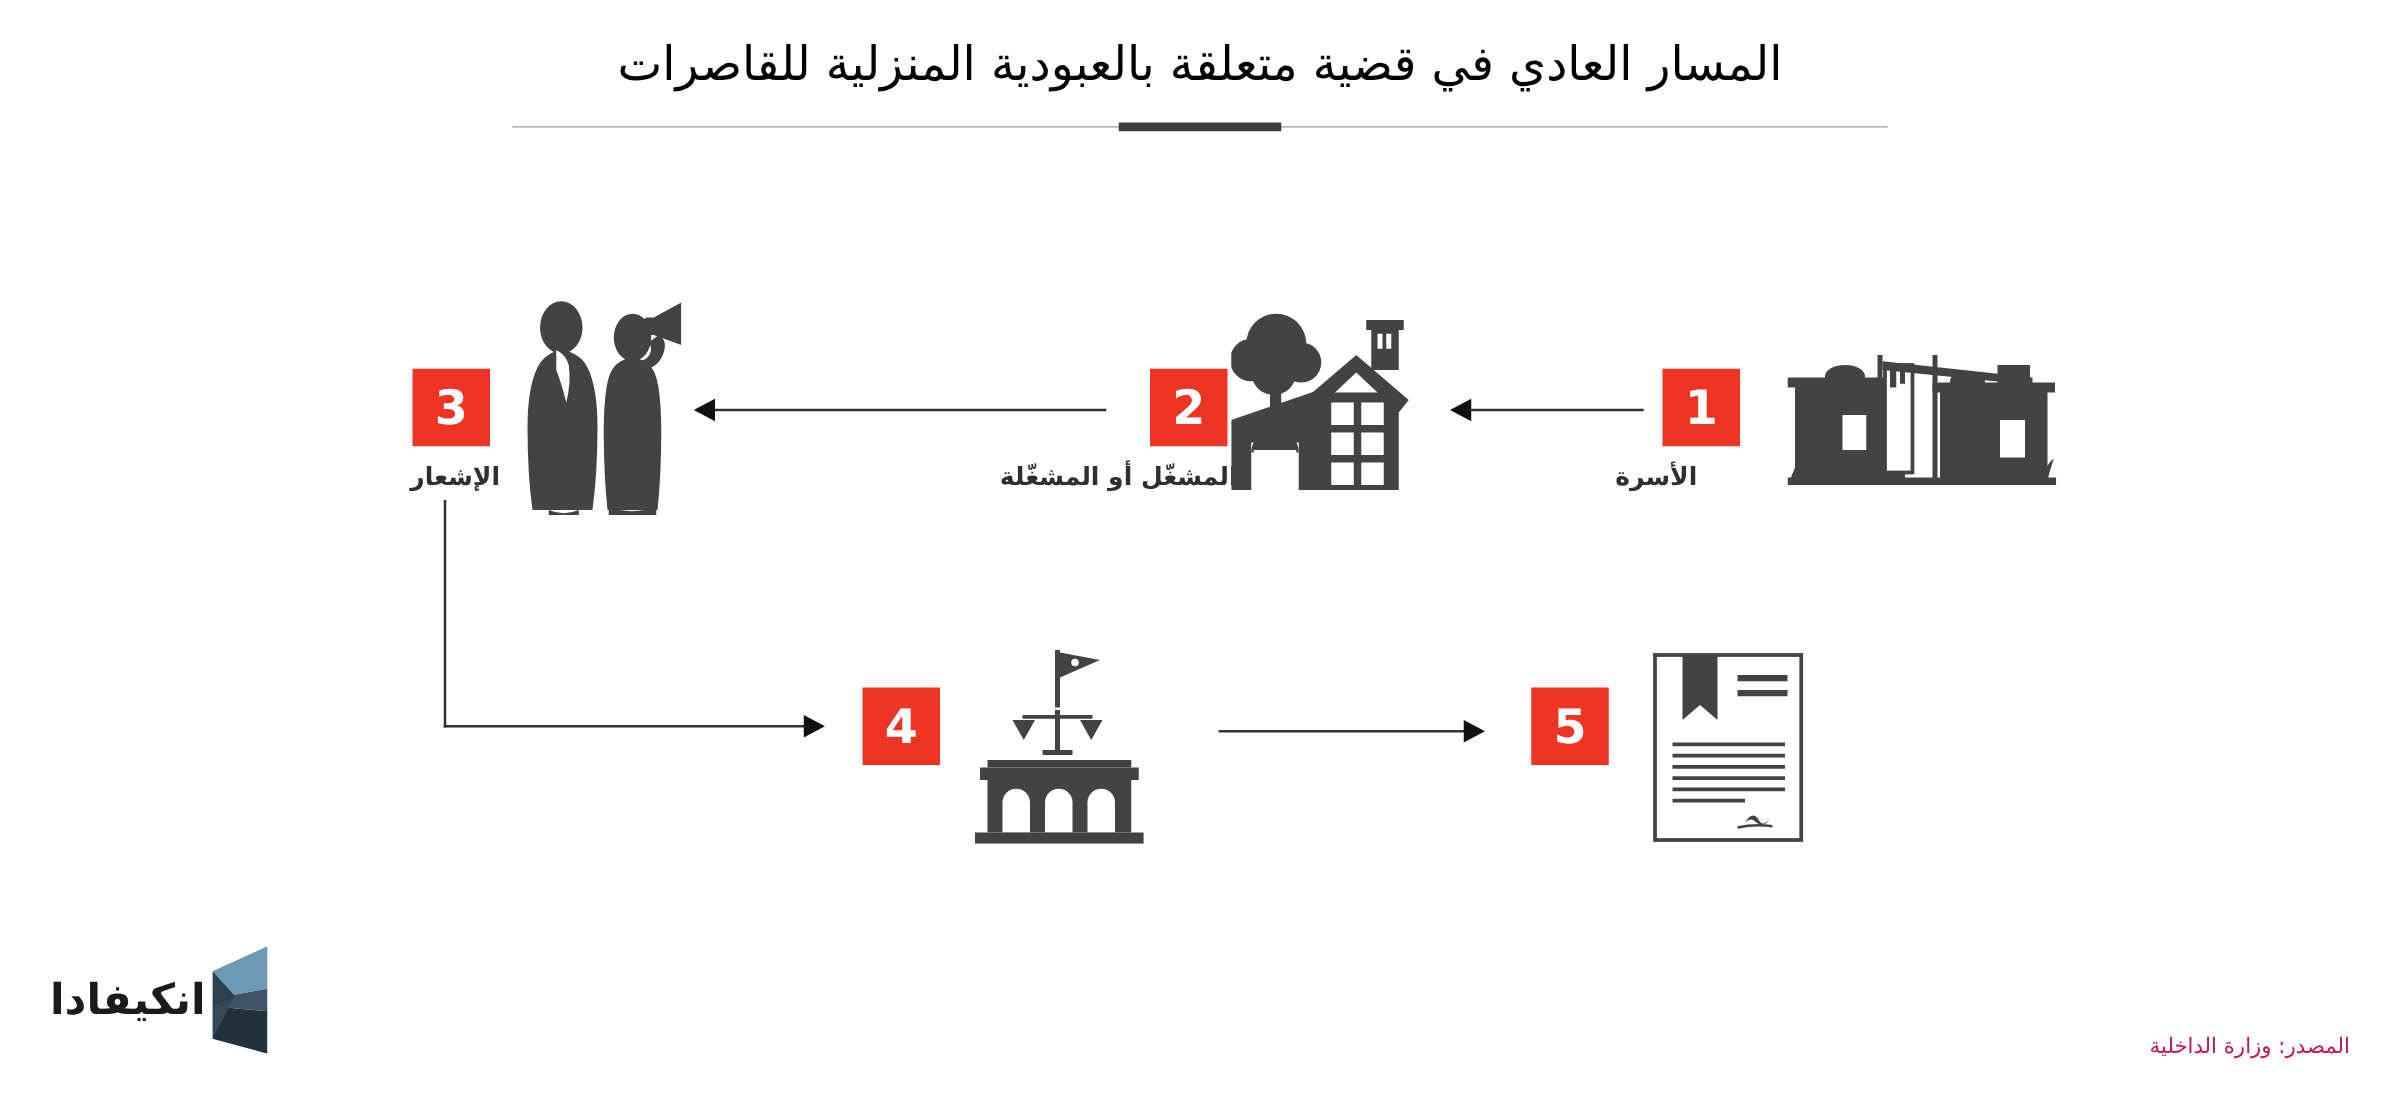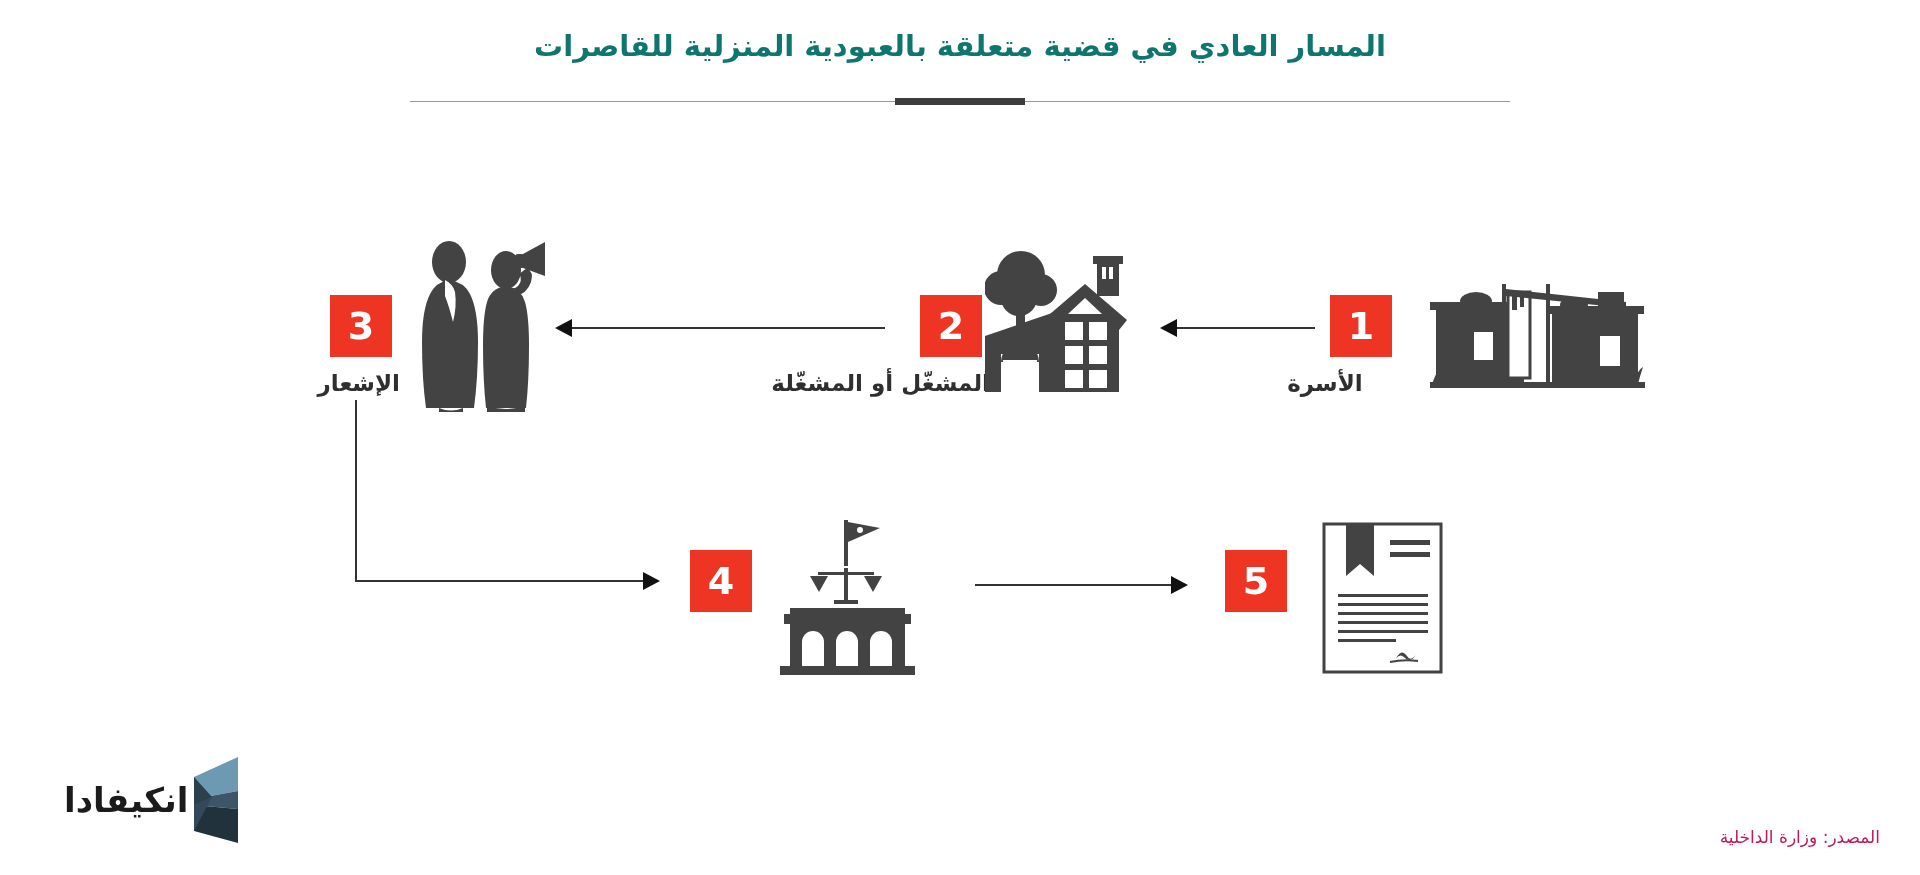--- a/index.html
+++ b/index.html
@@ -9,59 +9,59 @@
     background:#ffffff;
     font-family:"DejaVu Sans","Liberation Sans",sans-serif;
     overflow:hidden;
     position:relative;
   }
   .canvas{position:relative;width:1920px;height:875px;}
 
   
   .title-wrap{position:absolute;left:0;top:28px;width:1920px;text-align:center;}
   .title{
-    font-size:29px;font-weight:700;color:#0f766e;
+    font-size:38px;font-weight:400;color:#000000;
     letter-spacing:0px;line-height:1.25;
     direction:rtl;
   }
   .rule-wrap{position:absolute;left:410px;top:98px;width:1100px;height:8px;}
   .rule-line{position:absolute;left:0;top:3px;width:1100px;height:1px;background:#9a9a9a;}
   .rule-accent{position:absolute;left:485px;top:0;width:130px;height:7px;background:#3d3d3d;}
 
   
   .node{position:absolute;}
   .badge{
     width:62px;height:62px;background:#ee3524;color:#fff;
     font-size:38px;font-weight:700;line-height:62px;text-align:center;
     font-family:"DejaVu Sans","Liberation Sans",sans-serif;
     direction:ltr;
   }
   .node-label{
     position:absolute;
-    font-size:23px;font-weight:700;color:#2f2f2f;
+    font-size:20px;font-weight:700;color:#2f2f2f;
     direction:rtl;text-align:right;line-height:1.33;white-space:pre-line;
   }
 
   
   .arrow{position:absolute;}
   .a-line{position:absolute;background:#333;}
   .a-head{position:absolute;width:0;height:0;}
   .head-left{border-top:9px solid transparent;border-bottom:9px solid transparent;border-right:17px solid #111;}
   .head-right{border-top:9px solid transparent;border-bottom:9px solid transparent;border-left:17px solid #111;}
 
   
   .icon{position:absolute;}
   svg{display:block;}
 
   
   .source{
     position:absolute;right:40px;bottom:28px;
     font-size:17px;color:#be185d;direction:rtl;
   }
-  .logo{position:absolute;left:40px;bottom:32px;display:flex;align-items:center;gap:6px;direction:ltr;margin-left:24px;}
+  .logo{position:absolute;left:40px;bottom:32px;display:flex;align-items:center;gap:6px;direction:ltr;}
   .logo-text{font-size:34px;font-weight:700;color:#1b1b1b;direction:rtl;letter-spacing:-1px;}
 </style>
 </head>
 <body>
 
 <div class="canvas">
 
   <div class="title-wrap">
     <div class="title">المسار العادي في قضية متعلقة بالعبودية المنزلية للقاصرات</div>
   </div>

